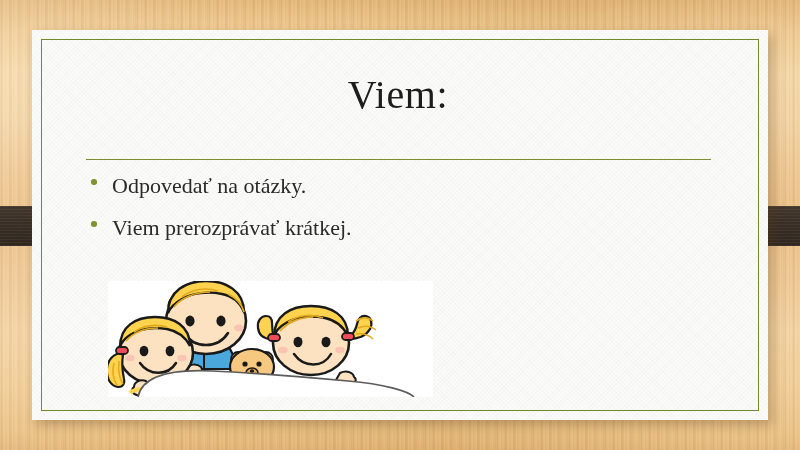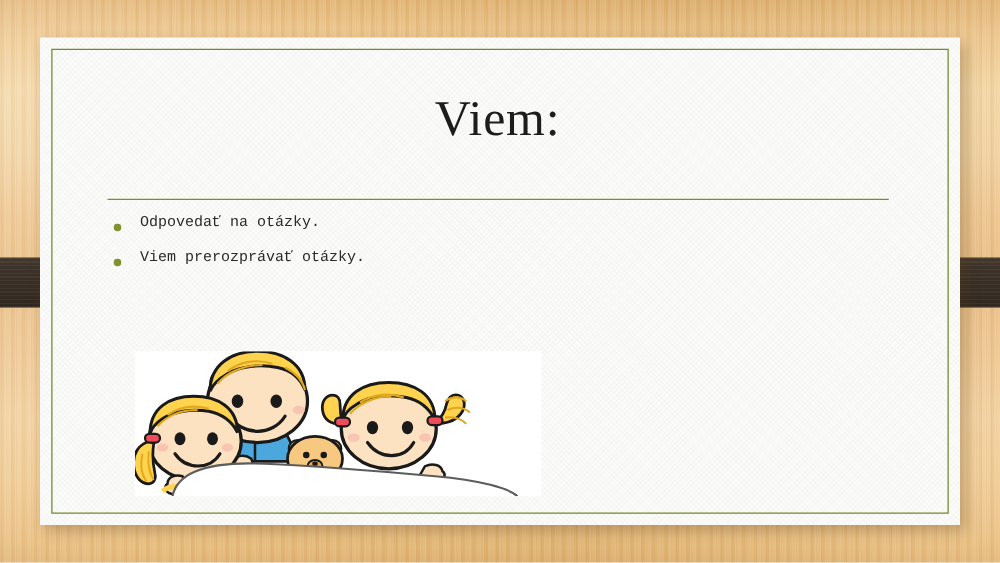--- a/index.html
+++ b/index.html
@@ -148,22 +148,22 @@
     top: 170px;
     width: 620px;
     list-style: none;
     margin: 0;
     padding: 0;
   }
   .bullet-row {
     position: relative;
     padding-left: 26px;
     margin-bottom: 11px;
-    font-family: Liberation Mono, monospace;
-    font-size: 12px;
+    font-family: Liberation Serif, serif;
+    font-size: 22px;
     color: #2a2a28;
     line-height: 1.42;
     white-space: nowrap;
   }
   .bullet-dot {
     position: absolute;
     left: 5px;
     top: 9px;
     width: 5.5px;
     height: 5.5px;
@@ -205,21 +205,21 @@
   </div>
   <div id="title-rule"></div>
 
   <ul id="bullet-list">
     <li class="bullet-row">
       <span class="bullet-dot"></span>
       <span>Odpovedať na otázky.</span>
     </li>
     <li class="bullet-row">
       <span class="bullet-dot"></span>
-      <span>Viem prerozprávať otázky.</span>
+      <span>Viem prerozprávať krátkej.</span>
     </li>
   </ul>
 
   <div id="clipart" role="img" aria-label="Cartoon illustration of three smiling children and a teddy bear peeking over a white banner">
     <svg width="325" height="116" viewBox="0 0 325 116" xmlns="http://www.w3.org/2000/svg">
       <rect x="0" y="0" width="325" height="116" fill="#ffffff"></rect>
 
       <g>
         <path d="M58 78 L60 28" stroke="#1a1a1a" stroke-width="2.4" fill="none"></path>
         <path d="M58 78 L66 30 L74 33 L68 79 Z" fill="#4aa8dd" stroke="#1a1a1a" stroke-width="2"></path>

